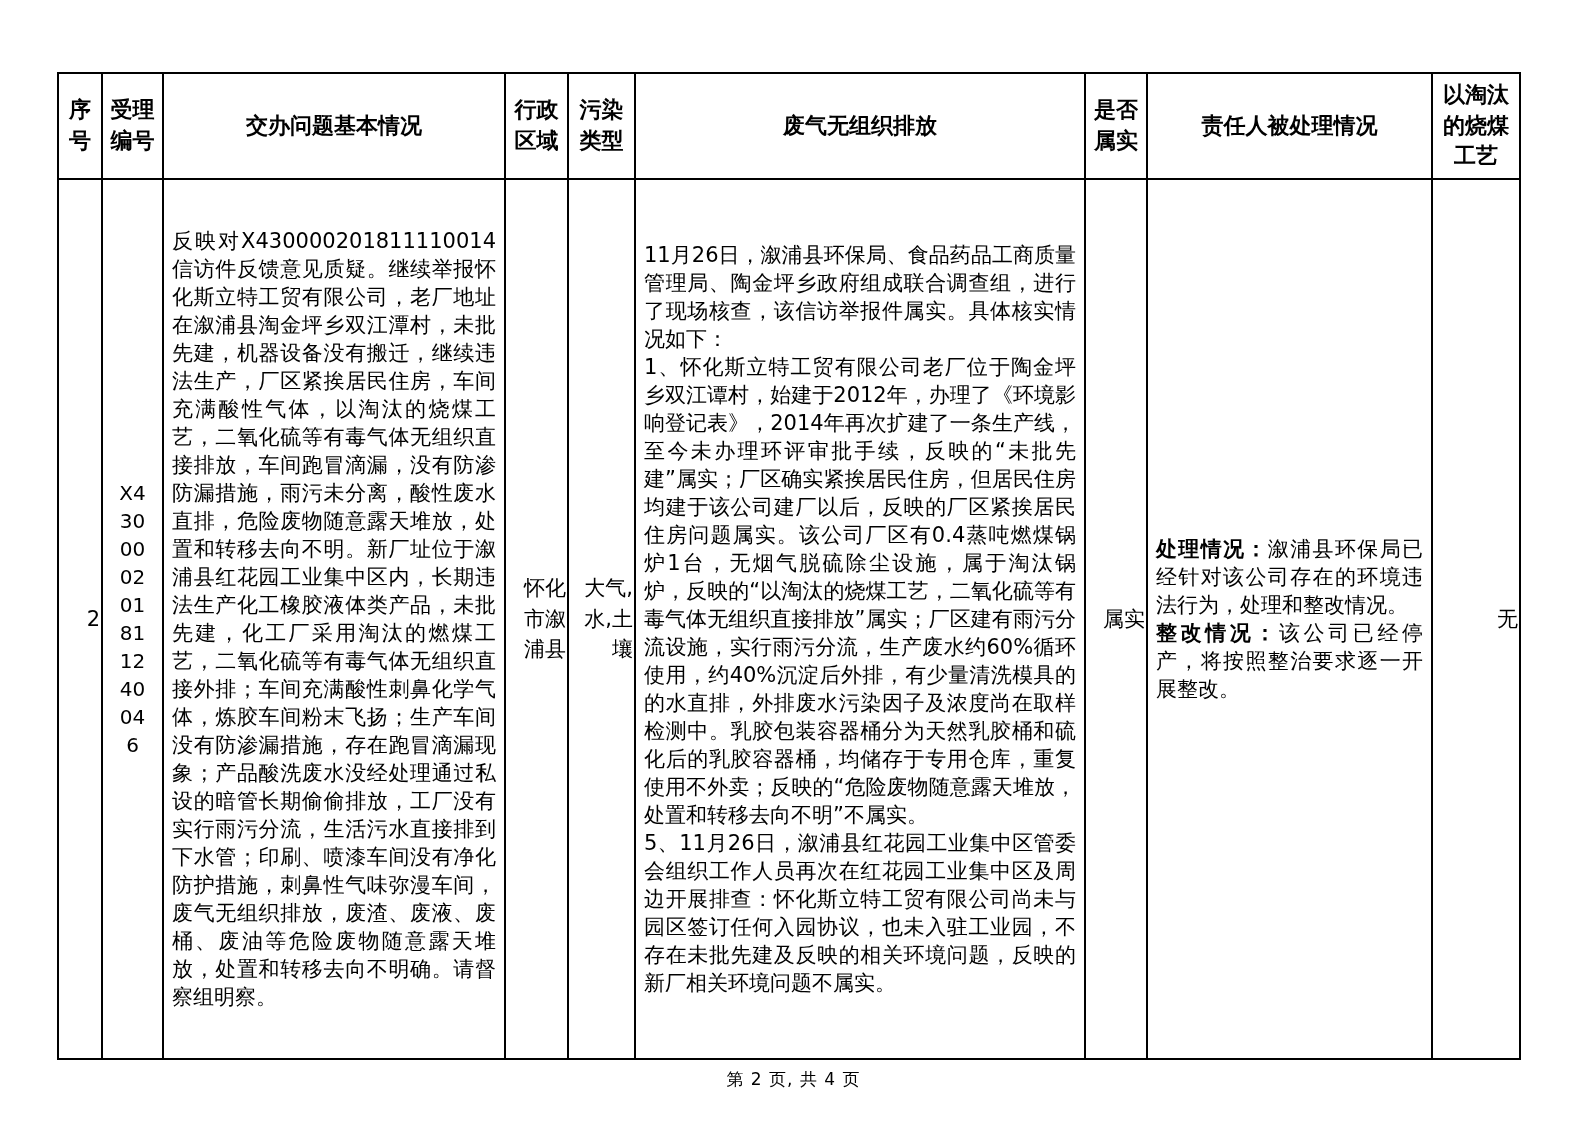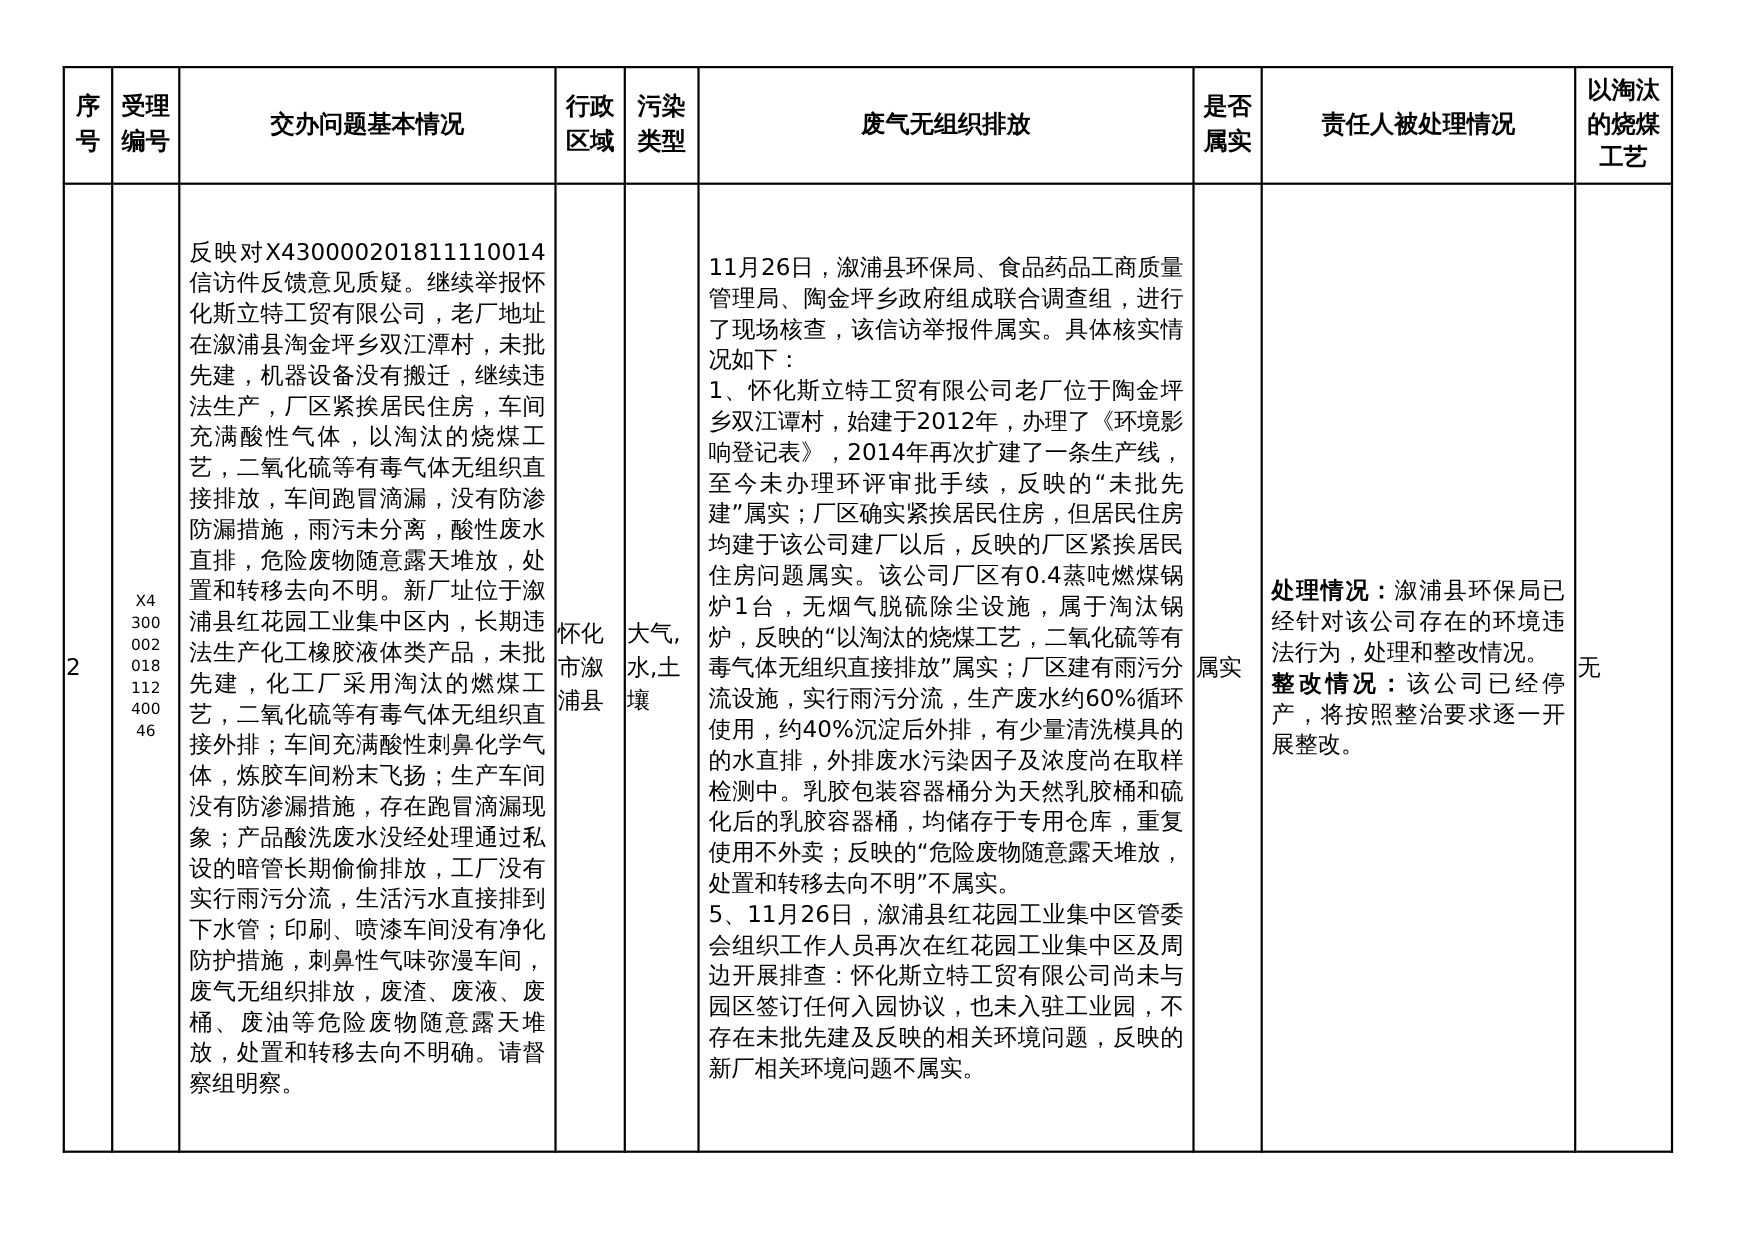--- a/index.html
+++ b/index.html
@@ -10,47 +10,47 @@
     font-family: "DejaVu Sans", sans-serif;
   }
   .sheet {
     position: relative;
     width: 1587px; height: 1122px;
     background: #ffffff;
     overflow: hidden;
   }
   table.doc-table {
     position: absolute;
-    left: 57px; top: 60px;
+    left: 57px; top: 72px;
     width: 1462px; height: 988px;
     border-collapse: collapse;
     table-layout: fixed;
   }
   .doc-table th, .doc-table td {
     border: 2px solid #000000;
     vertical-align: middle;
     overflow: hidden;
   }
   .doc-table thead tr { height: 106px; }
   .doc-table th {
     font-size: 22px;
     font-weight: bold;
     text-align: center;
     line-height: 1.4;
     padding: 2px;
   }
   .cell-center {
-    text-align: left;
+    text-align: right;
     font-size: 21px;
     line-height: 1.45;
     padding: 2px 1px;
   }
   .cell-caseno {
     text-align: center;
-    font-size: 14px;
+    font-size: 20px;
     line-height: 1.4;
     padding: 16px;
     word-break: break-all;
   }
   .cell-text {
     font-size: 21px;
     line-height: 28px;
     text-align: justify;
     padding: 4px 8px;
     vertical-align: middle;
@@ -111,14 +111,15 @@
         <td class="cell-center">属实</td>
         <td class="cell-text cell-handling">
           <p><b>处理情况：</b><span>溆浦县环保局已经针对该公司存在的环境违法行为，处理和整改情况。</span></p>
           <p><b>整改情况：</b><span>该公司已经停产，将按照整治要求逐一开展整改。</span></p>
         </td>
         <td class="cell-center">无</td>
       </tr>
     </tbody>
   </table>
 
+  <div class="page-footer">第 2 页, 共 4 页</div>
 
 </div>
 
 </body></html>

